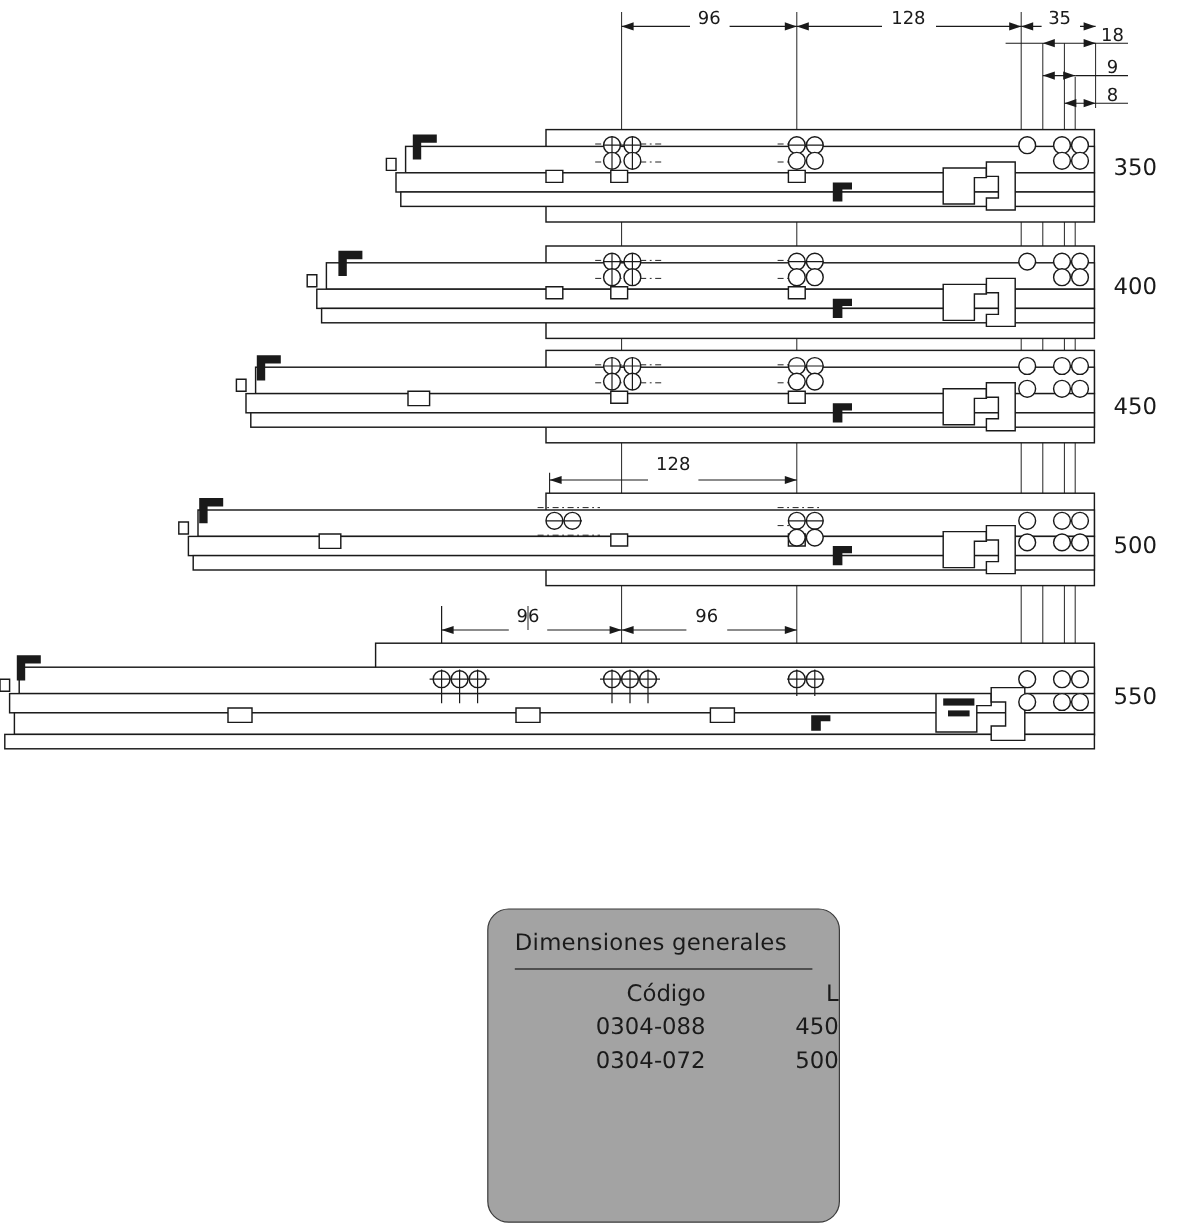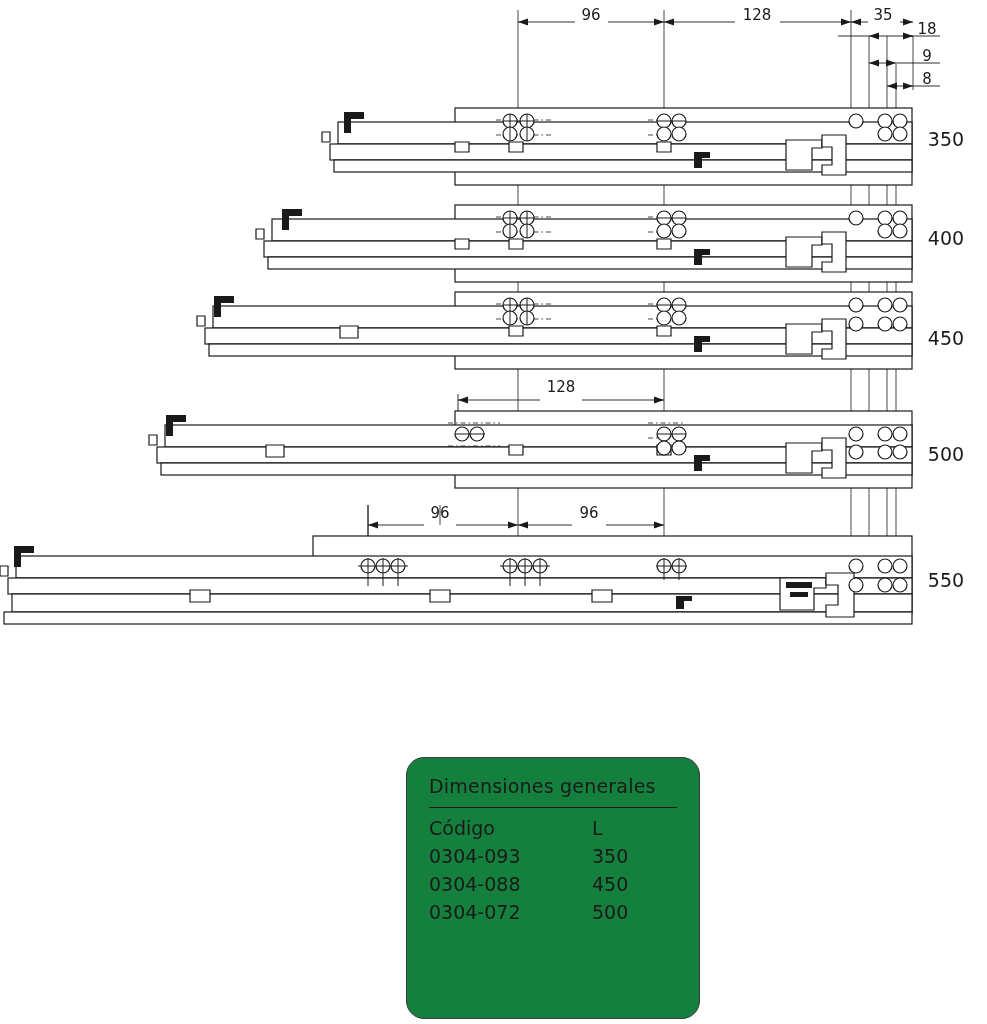--- a/index.html
+++ b/index.html
@@ -66,21 +66,21 @@
   
   .legend {
     position: absolute;
     left: 406px;
     top: 757px;
     width: 294px;
     height: 262px;
     border: 1.6px solid #3b3b3b;
     border-radius: 18px;
     box-sizing: border-box;
-    background: #15803d;
+    background: #a3a3a3;
   }
   .legend-title {
     font-size: 19px;
     color: #1a1a1a;
     padding: 17px 0 0 22px;
     letter-spacing: 0.2px;
   }
   .legend-rule {
     height: 1px;
     background: #1a1a1a;
@@ -89,21 +89,21 @@
   .legend-table {
     width: 100%;
     border-collapse: collapse;
     margin-top: 6px;
   }
   .legend-table th,
   .legend-table td {
     font-weight: normal;
     font-size: 19px;
     color: #1a1a1a;
-    text-align: left;
+    text-align: right;
     padding: 3px 0 3px 0;
   }
   .legend-table th:first-child,
   .legend-table td:first-child {
     padding-left: 22px;
     width: 62%;
   }
   .legend-table th:last-child,
   .legend-table td:last-child {
     padding-left: 4px;
@@ -411,24 +411,20 @@
     <div class="legend-rule"></div>
     <table class="legend-table">
       <thead>
         <tr>
           <th>Código</th>
           <th>L</th>
         </tr>
       </thead>
       <tbody>
         <tr>
-          <td>0304-093</td>
-          <td>350</td>
-        </tr>
-        <tr>
           <td>0304-088</td>
           <td>450</td>
         </tr>
         <tr>
           <td>0304-072</td>
           <td>500</td>
         </tr>
       </tbody>
     </table>
   </div>

